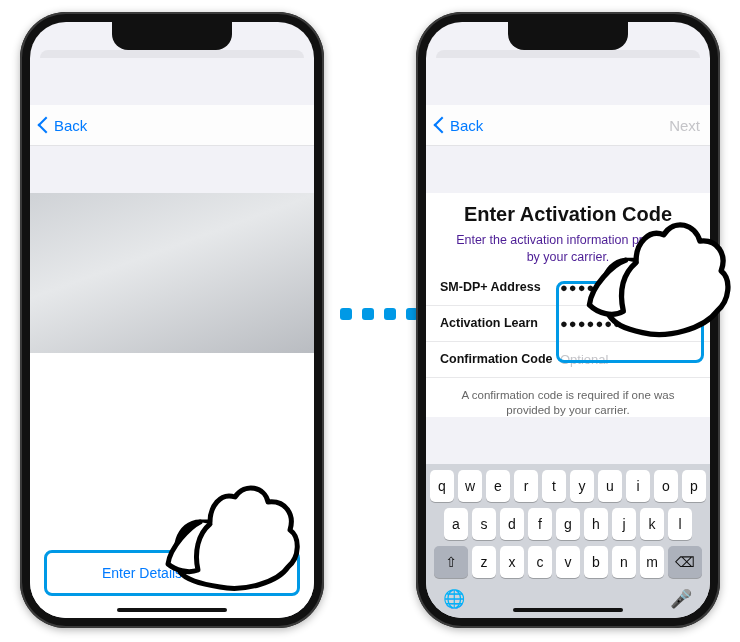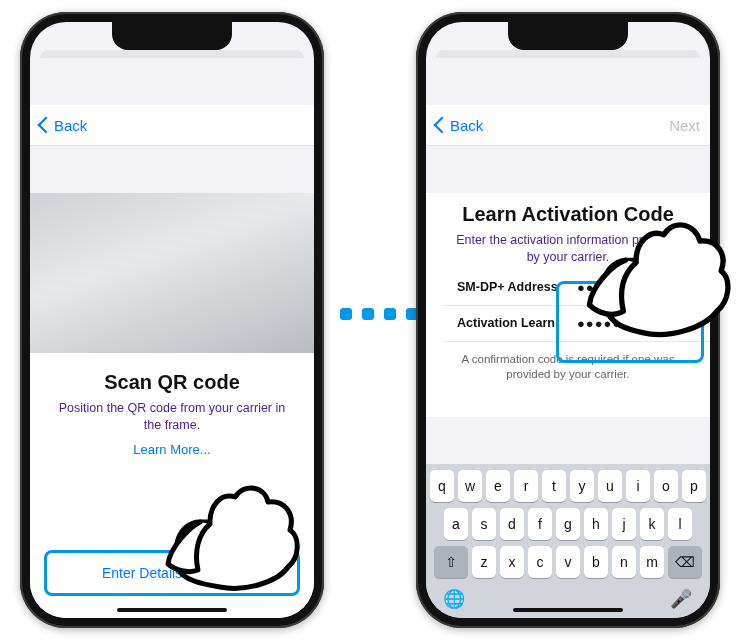--- a/index.html
+++ b/index.html
@@ -110,21 +110,21 @@
     height: 40px;
     border: 3px solid #0099e6;
     border-radius: 8px;
     background: #fff;
     color: #007aff;
     font-size: 14px;
     display:flex; align-items:center; justify-content:center;
   }
   
   .form-rows { margin-top: 4px; font-size:13px;}
-  .form-row { display:flex; align-items:center; padding: 10px 14px; border-bottom:1px solid #e8e8ea;margin-left:17px;}
+  .form-row { display:flex; align-items:center; padding: 10px 14px; border-bottom:1px solid #e8e8ea;}
   .form-row .lbl { width: 120px; color:#111; font-weight:600; font-size:12.5px;}
   .form-row .val { flex:1; color:#111; letter-spacing:1px; font-size:13px; white-space:nowrap; overflow:hidden;}
   .form-row .placeholder { color:#c4c4c8; letter-spacing:0; }
   .hint-text { font-size:11.5px; color:#666; text-align:center; padding: 10px 28px 0; line-height:1.35;}
   .right-highlight {
     position:absolute;
     border:3px solid #0099e6;
     border-radius:8px;
     pointer-events:none;
     z-index:40;
@@ -187,25 +187,20 @@
     <div class="sheet-stack-hint"></div>
     <div class="navbar">
       <div class="back-group">
         <span class="chev"></span>
         <span>Back</span>
       </div>
       <span></span>
     </div>
     <div class="sheet-body">
       <div class="camera-preview"></div>
-      <div class="center-block">
-        <div class="h1">Scan QR code</div>
-        <div class="sub">Position the QR code from your carrier in the frame.</div>
-        <span class="link">Learn More...</span>
-      </div>
       <div class="manual-button">
         <span>Enter Details Manually</span>
       </div>
     </div>
     <div class="home-indicator"></div>
   </div>
 
   <div class="glove" style="left:130px; top:440px; width:160px;">
     <svg viewBox="0 0 160 150" width="160" height="150">
       <g stroke="#000" stroke-width="5" stroke-linejoin="round" stroke-linecap="round" fill="#fff">
@@ -222,31 +217,35 @@
     <div class="sheet-stack-hint"></div>
     <div class="navbar">
       <div class="back-group">
         <span class="chev"></span>
         <span>Back</span>
       </div>
       <span class="next-label">Next</span>
     </div>
     <div class="sheet-body">
       <div class="center-block" style="padding-top:10px;">
-        <div class="h1" style="font-size:20px;">Learn Activation Code</div>
+        <div class="h1" style="font-size:20px;">Enter Activation Code</div>
         <div class="sub">Enter the activation information provided by your carrier.</div>
       </div>
       <div class="form-rows">
         <div class="form-row">
           <div class="lbl">SM-DP+ Address</div>
           <div class="val">●●●●●●●●●</div>
         </div>
         <div class="form-row">
           <div class="lbl">Activation Learn</div>
           <div class="val">●●●●●●●●●●●●●</div>
+        </div>
+        <div class="form-row">
+          <div class="lbl">Confirmation Code</div>
+          <div class="val placeholder">Optional</div>
         </div>
       </div>
       <div class="hint-text">A confirmation code is required if one was provided by your carrier.</div>
 
       <div class="right-highlight" style="left:130px; top:88px; width:142px; height:76px;"></div>
     </div>
 
     <div class="keyboard">
       <div class="krow">
         <div class="key">q</div>

